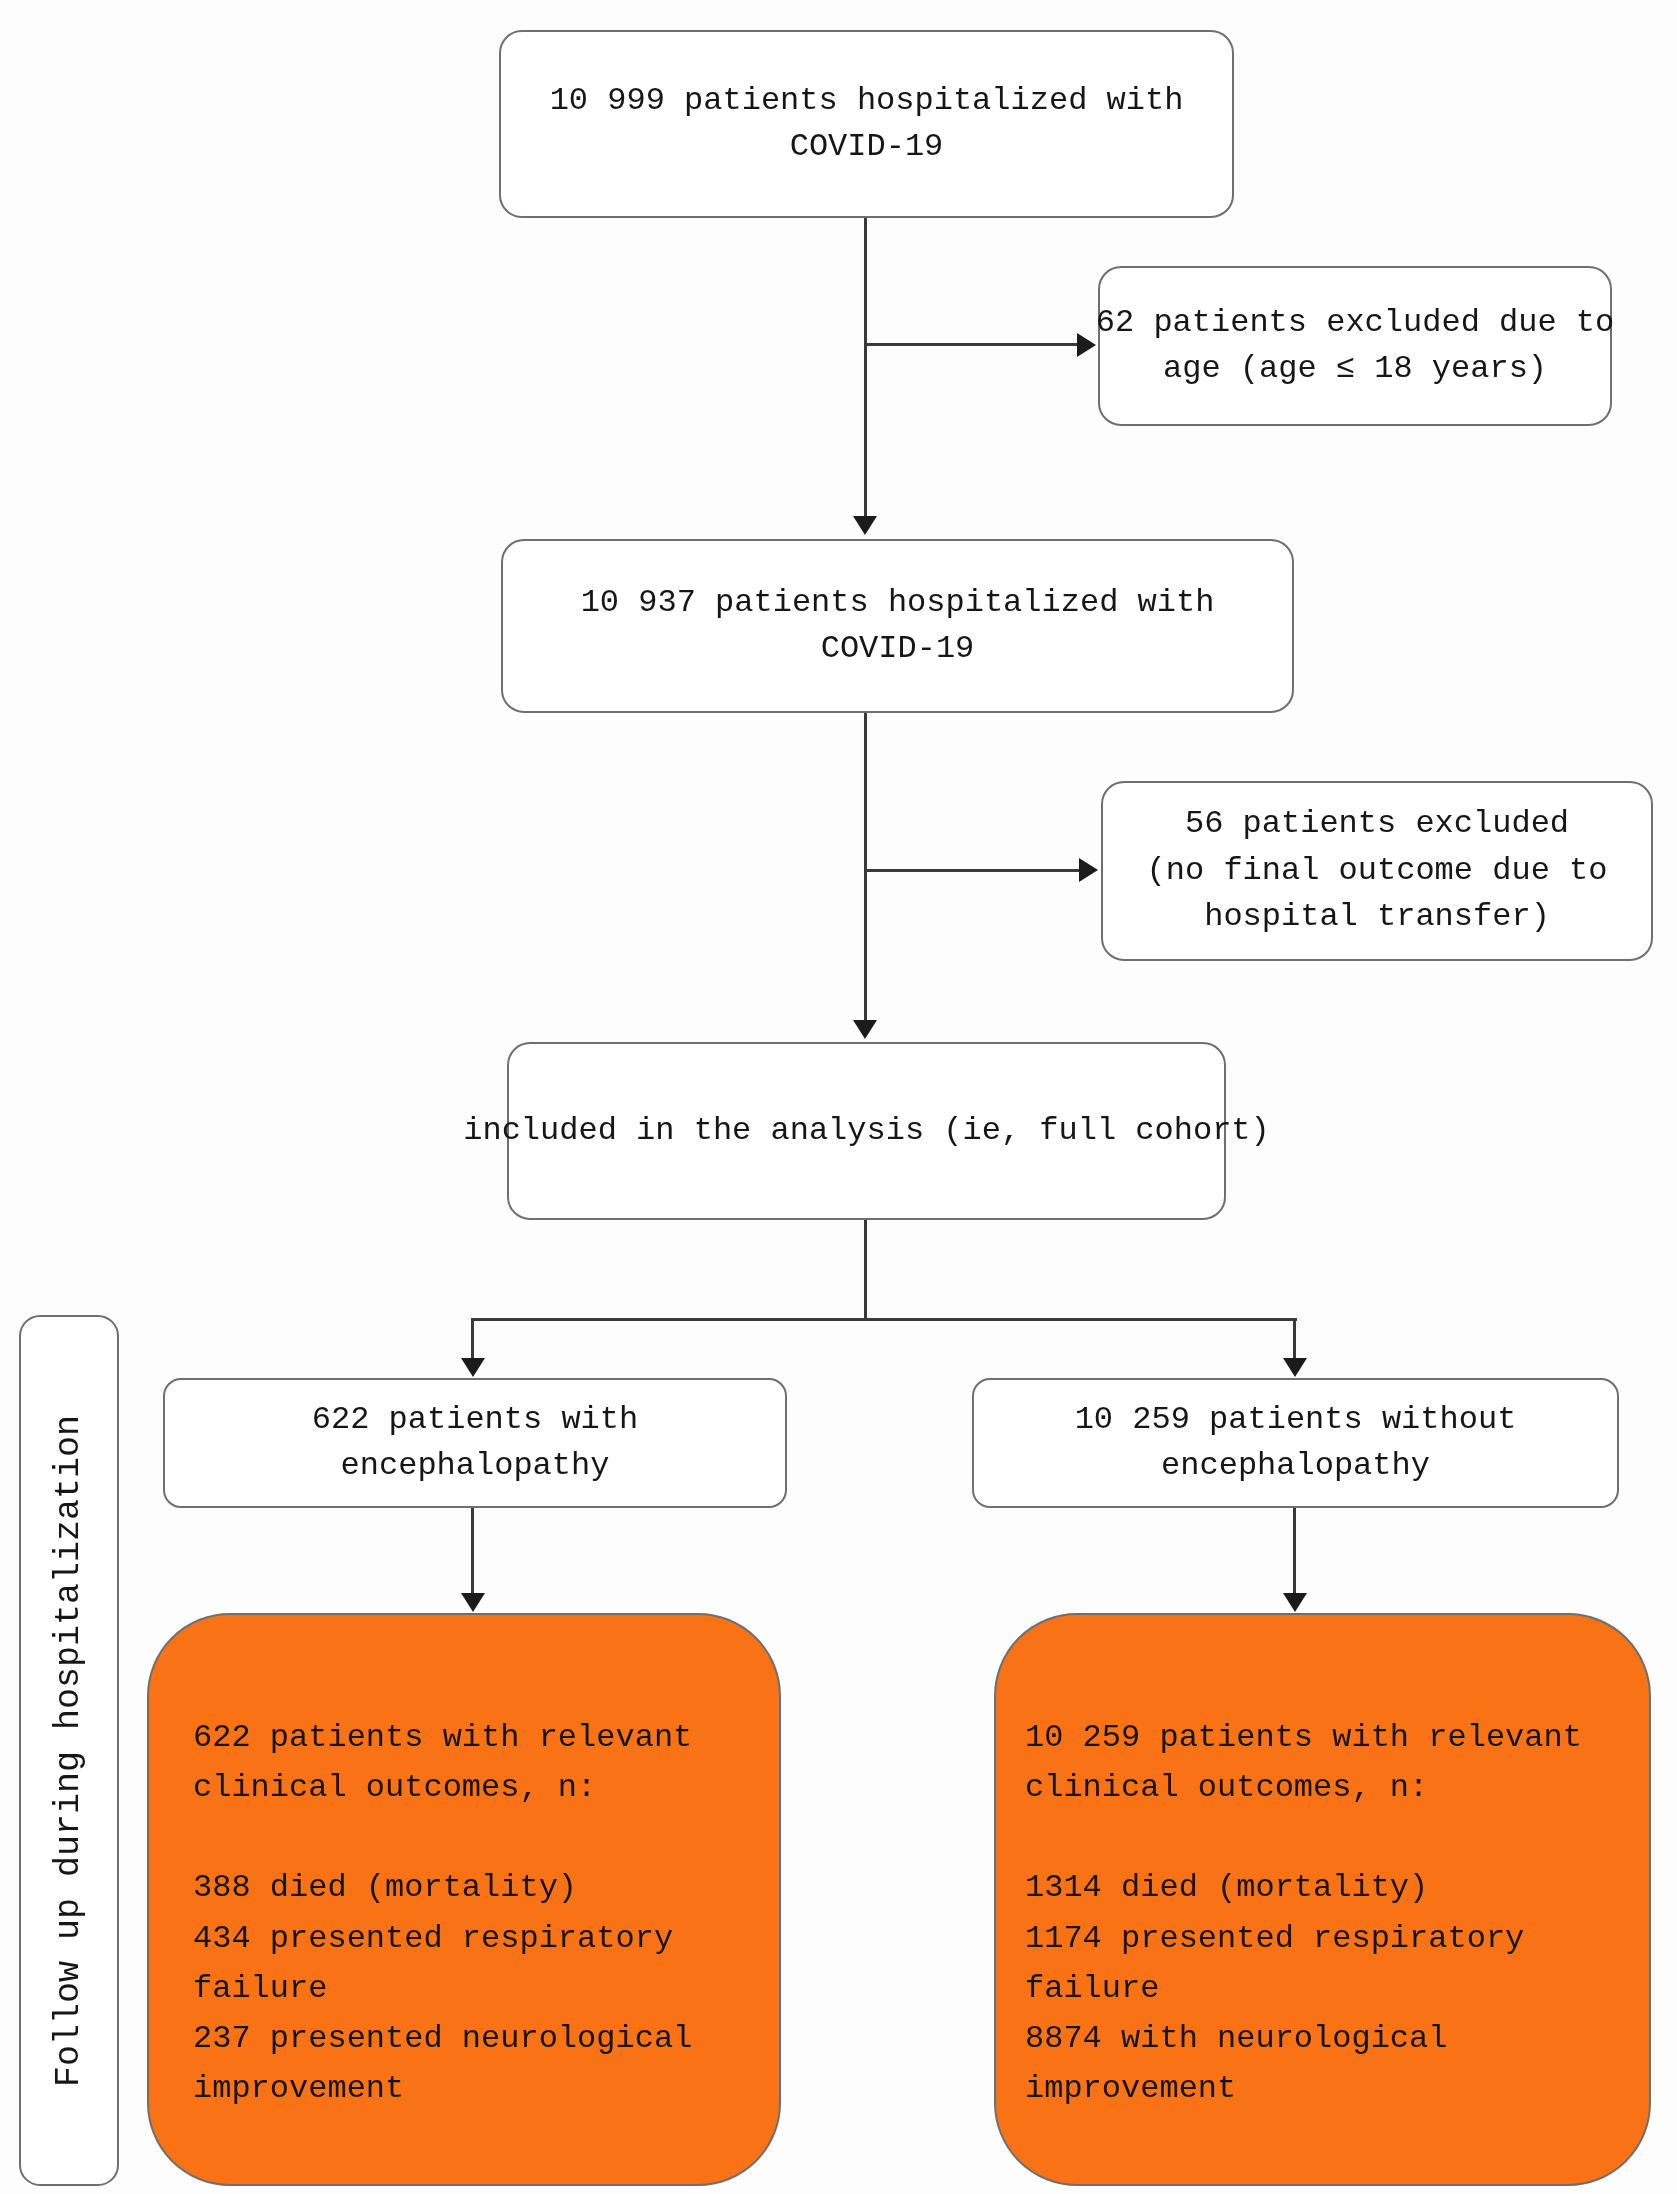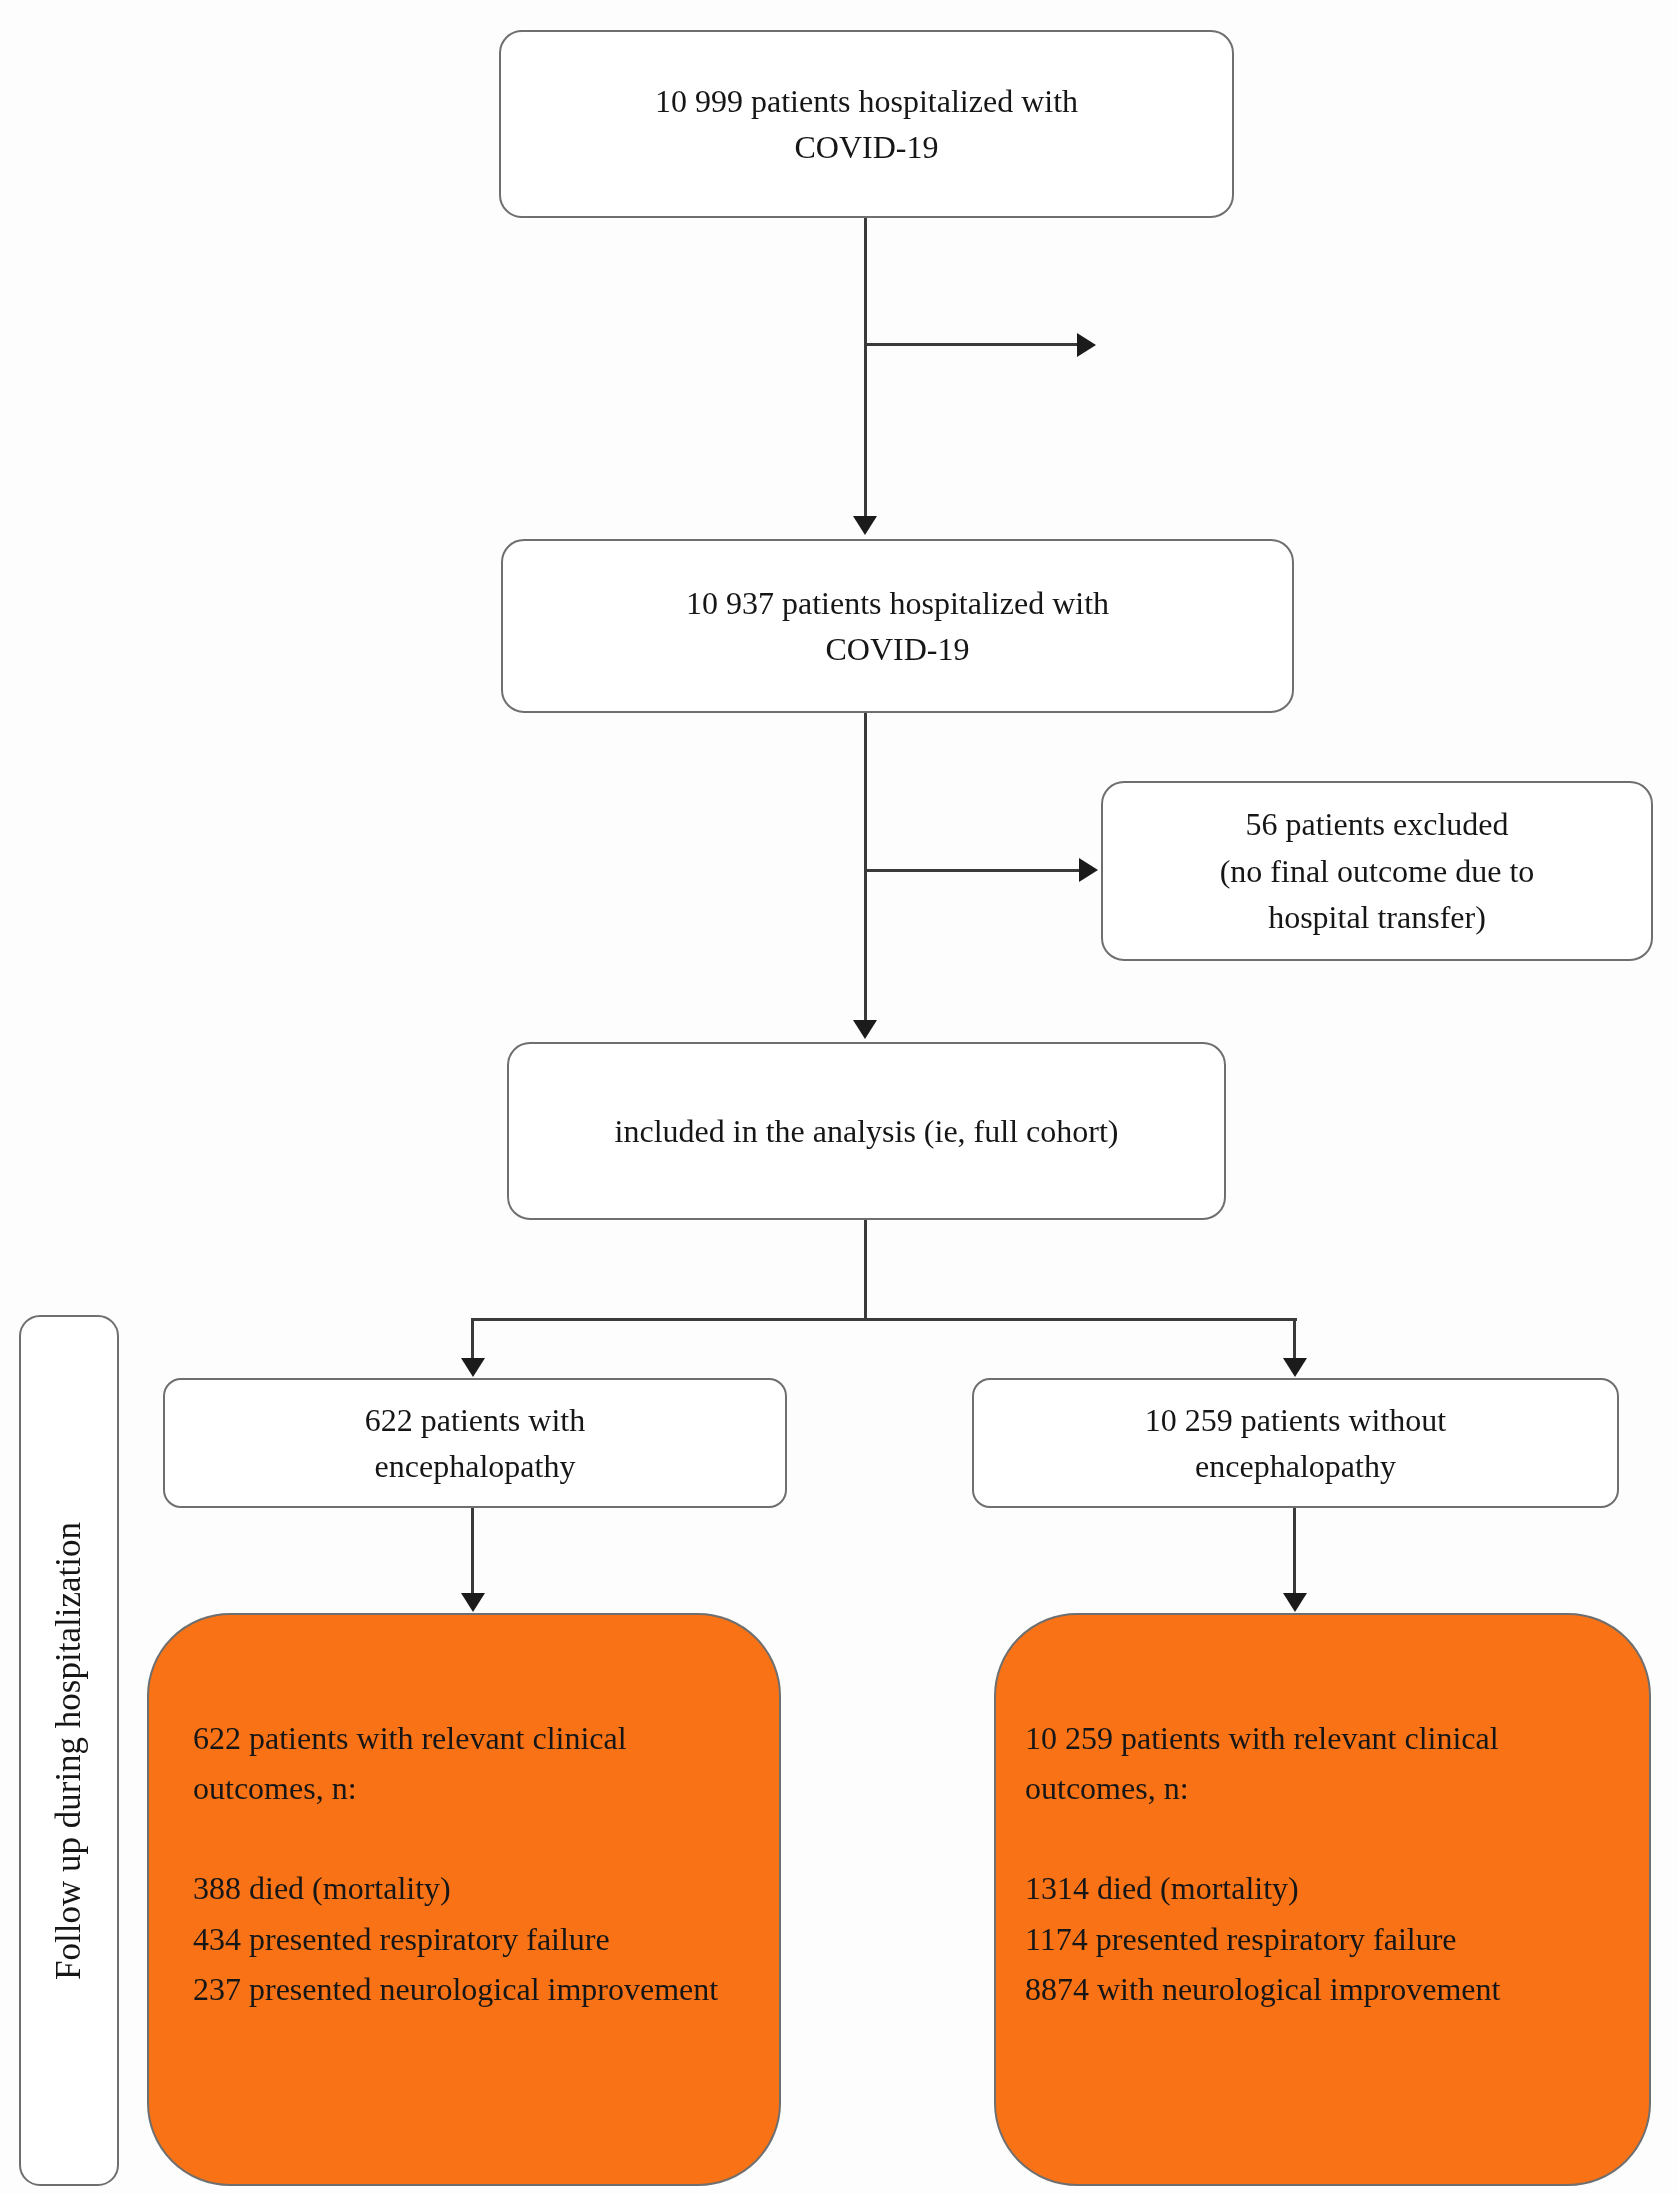--- a/index.html
+++ b/index.html
@@ -2,21 +2,21 @@
 <html style="font-size:12px"><head>
 <meta charset="utf-8">
 <style>
   * { box-sizing: border-box; }
   html, body { margin: 0; padding: 0; background: #ffffff; }
   .canvas {
     position: relative;
     width: 1678px;
     height: 2194px;
     background: #fdfdfd;
-    font-family: Liberation Serif, serif;
+    font-family: Liberation Mono, monospace;
     color: #161616;
     overflow: hidden;
   }
   .node {
     position: absolute;
     background: #ffffff;
     border: 2.3px solid #6f6f6f;
     border-radius: 23px;
     display: flex;
     flex-direction: column;
@@ -77,20 +77,24 @@
   <div class="node" style="left:499px; top:30px; width:735px; height:188px;">
     <div class="line">10 999 patients hospitalized with</div>
     <div class="line">COVID-19</div>
   </div>
 
   <div class="vline" style="left:864px; top:218px; height:300px;"></div>
   <div class="arr-d" style="left:853px; top:516px;"></div>
 
   <div class="hline" style="left:864px; top:343px; width:218px;"></div>
   <div class="arr-r" style="left:1077px; top:333px;"></div>
+  <div class="node" style="left:1098px; top:266px; width:514px; height:160px;">
+    <div class="line">62 patients excluded due to</div>
+    <div class="line">age (age ≤ 18 years)</div>
+  </div>
 
   <div class="node" style="left:501px; top:539px; width:793px; height:174px;">
     <div class="line">10 937 patients hospitalized with</div>
     <div class="line">COVID-19</div>
   </div>
 
   <div class="vline" style="left:864px; top:713px; height:309px;"></div>
   <div class="arr-d" style="left:853px; top:1020px;"></div>
 
   <div class="hline" style="left:864px; top:869px; width:219px;"></div>

